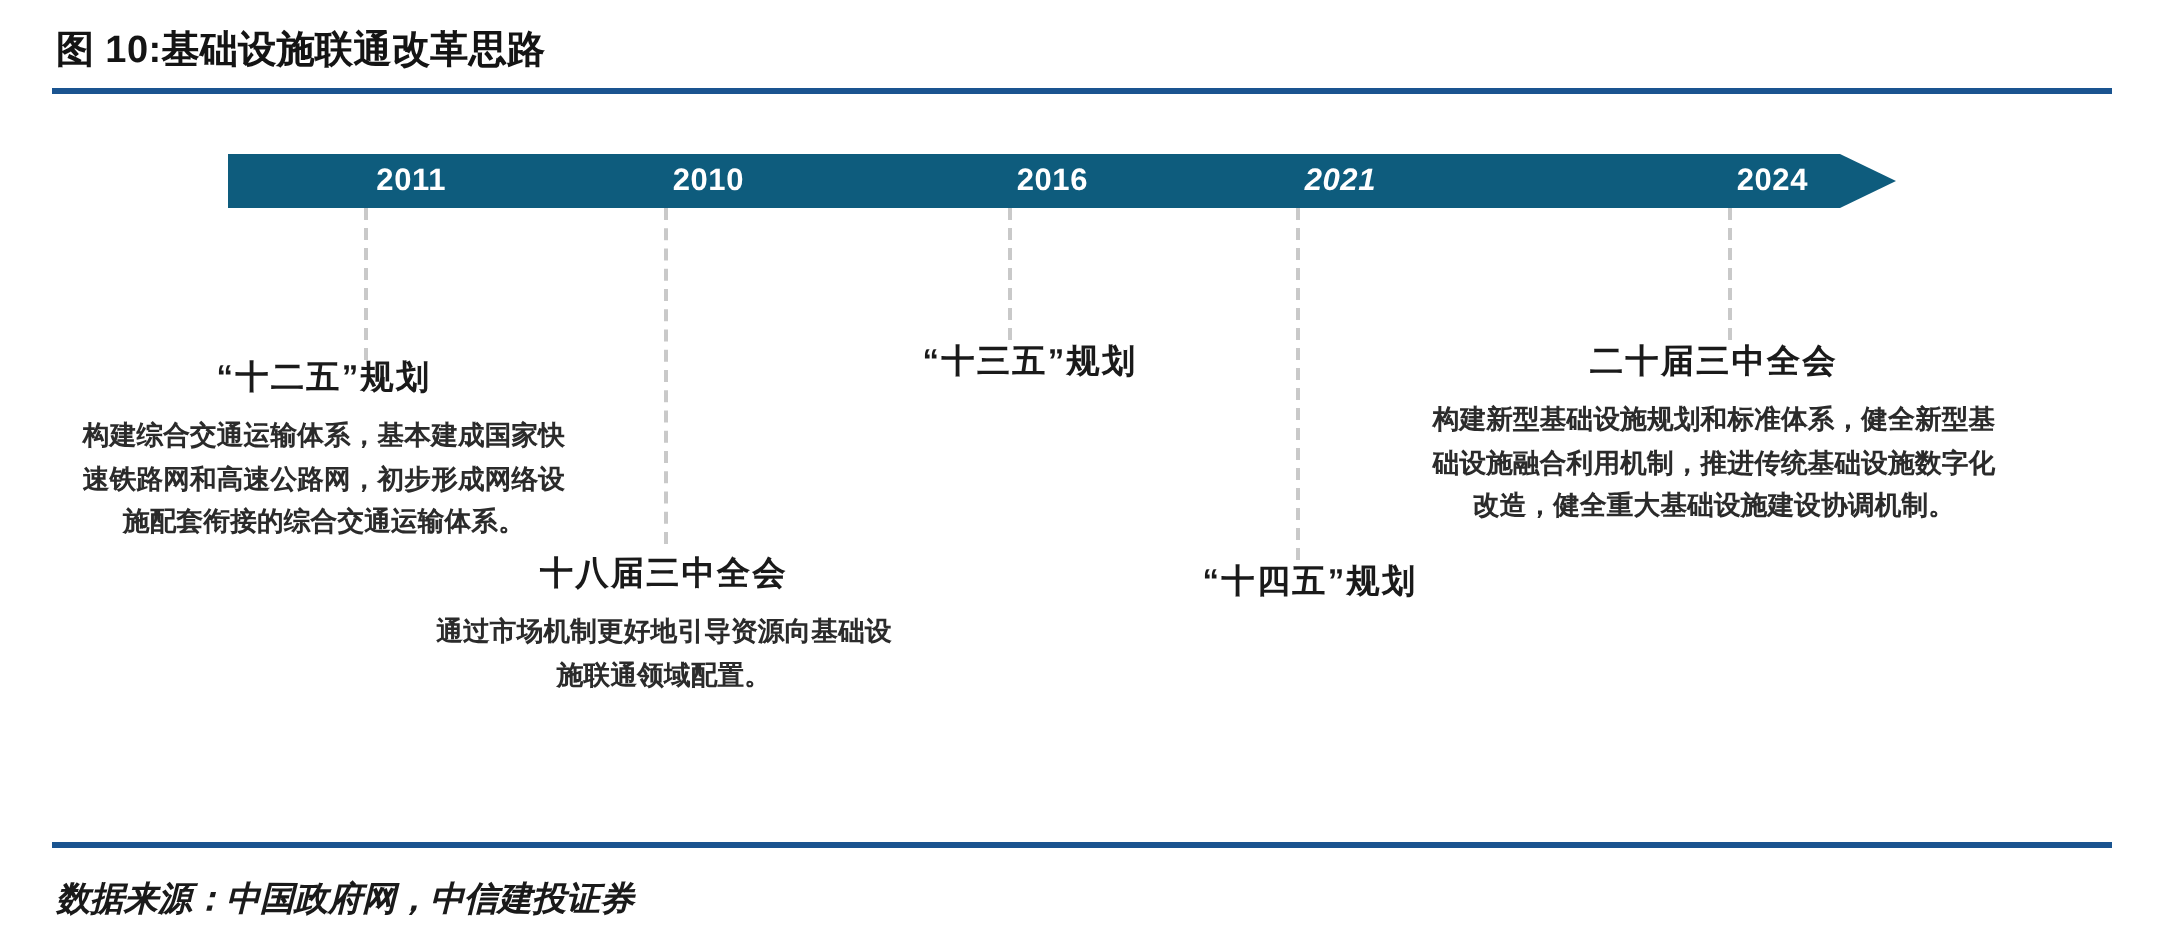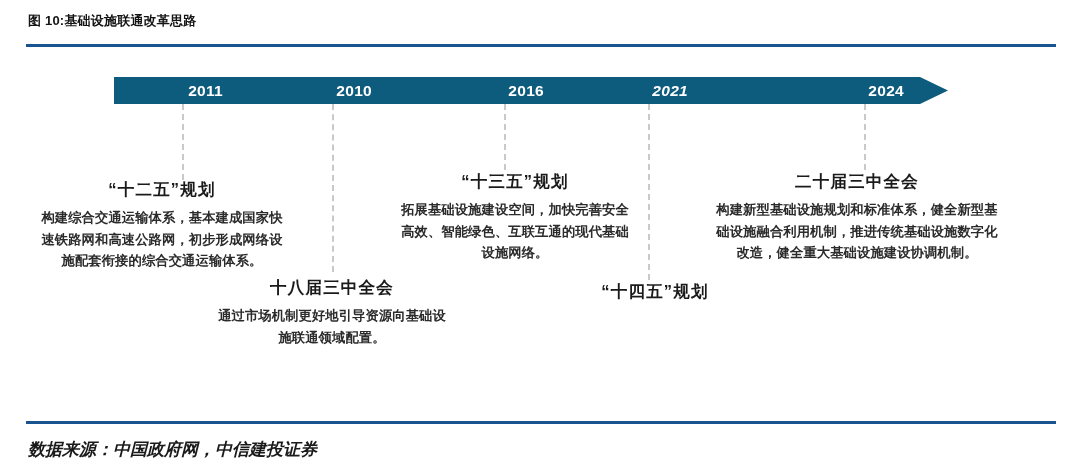--- a/index.html
+++ b/index.html
@@ -14,21 +14,21 @@
     color: #1a1a1a;
     overflow: hidden;
     position: relative;
   }
 
   
   #figure-title {
     position: absolute;
     left: 28px;
     top: 12px;
-    font-size: 13px;
+    font-size: 19px;
     font-weight: bold;
     letter-spacing: 0.2px;
     color: #141414;
     white-space: nowrap;
   }
   #title-rule {
     position: absolute;
     left: 26px;
     top: 44px;
     width: 1030px;
@@ -157,21 +157,20 @@
   <div class="event-body">构建综合交通运输体系，基本建成国家快速铁路网和高速公路网，初步形成网络设施配套衔接的综合交通运输体系。</div>
 </div>
 
 <div class="event-block" id="event-2">
   <div class="event-heading">十八届三中全会</div>
   <div class="event-body">通过市场机制更好地引导资源向基础设施联通领域配置。</div>
 </div>
 
 <div class="event-block" id="event-3">
   <div class="event-heading">“十三五”规划</div>
-  <div class="event-body">拓展基础设施建设空间，加快完善安全高效、智能绿色、互联互通的现代基础设施网络。</div>
 </div>
 
 <div class="event-block" id="event-4">
   <div class="event-heading">“十四五”规划</div>
 </div>
 
 <div class="event-block" id="event-5">
   <div class="event-heading">二十届三中全会</div>
   <div class="event-body">构建新型基础设施规划和标准体系，健全新型基础设施融合利用机制，推进传统基础设施数字化改造，健全重大基础设施建设协调机制。</div>
 </div>

